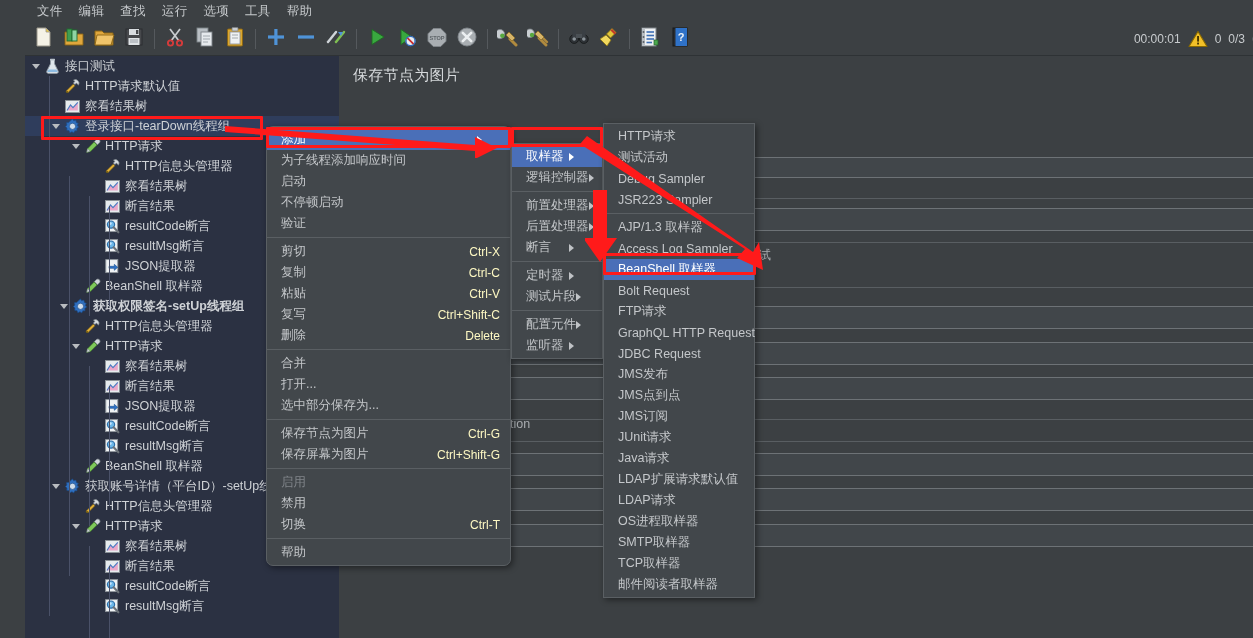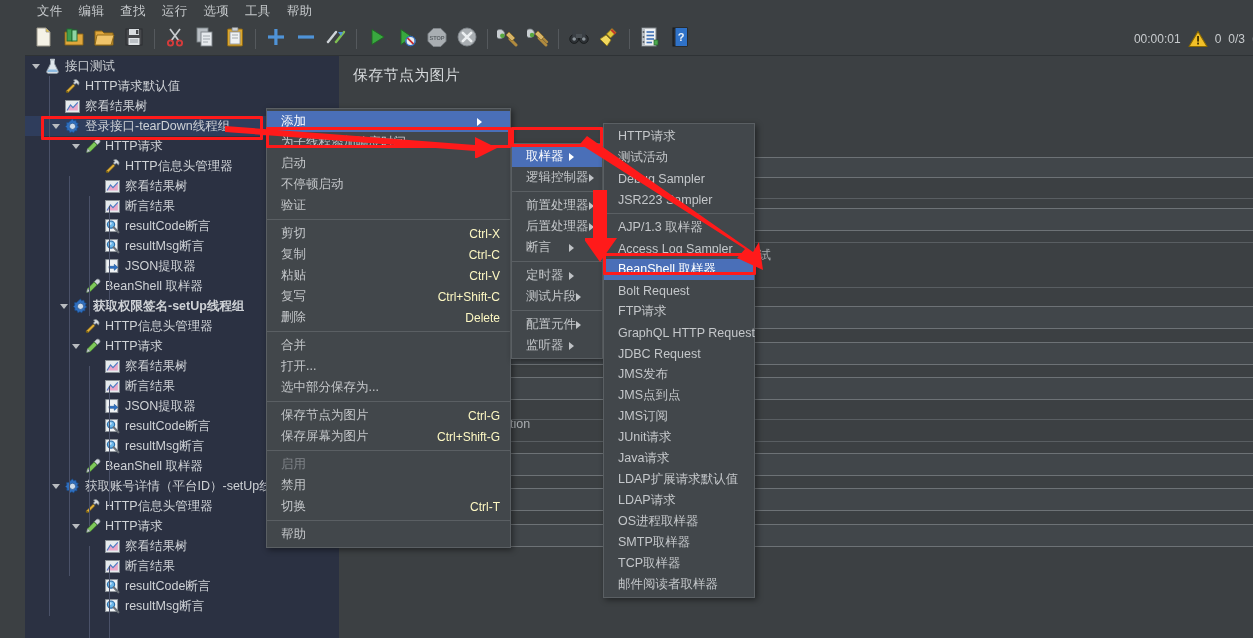--- a/index.html
+++ b/index.html
@@ -626,21 +626,21 @@
     <div class="fbox" style="left:0px; top:321px; width:927px; height:23px;"></div>
 
     <div class="statictext" style="left:160px; top:361px;">ation</div>
 
     <div class="fbox" style="left:0px; top:363px; width:927px; height:23px; background:transparent; border-color:#595e62;"></div>
     <div class="fbox" style="left:0px; top:397px; width:927px; height:23px;"></div>
     <div class="fbox" style="left:0px; top:432px; width:927px; height:23px;"></div>
     <div class="fbox" style="left:0px; top:468px; width:927px; height:23px;"></div>
   </div>
 
-  <div class="menu" id="ctxmenu" style="left:241px; top:108px; width:245px;">
+  <div class="menu" id="ctxmenu" style="left:241px; top:126px; width:245px;border-radius:7px;">
       <div class="row hl">
         <span>添加</span>
         <span class="arrow"></span>
       </div>
       <div class="row">
         <span>为子线程添加响应时间</span>
       </div>
       <div class="row">
         <span>启动</span>
       </div>

